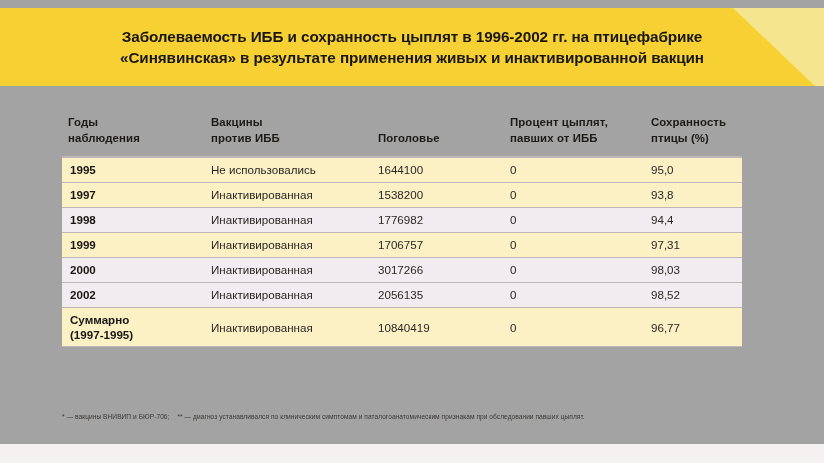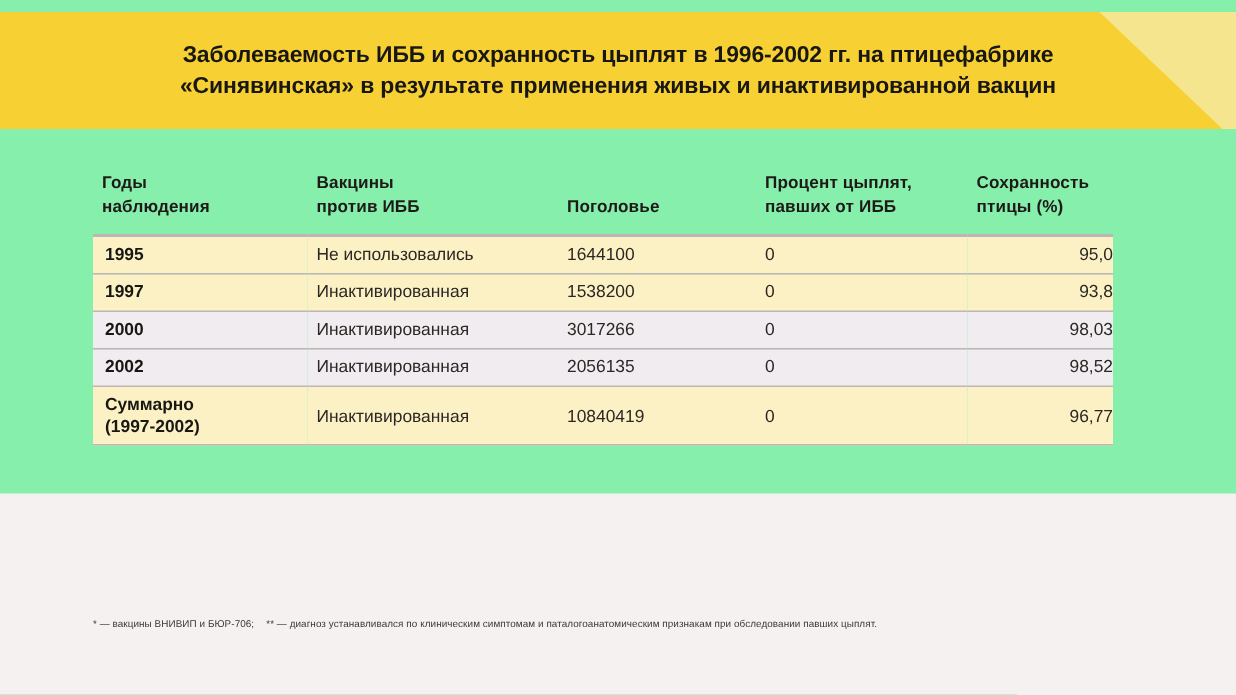--- a/index.html
+++ b/index.html
@@ -14,22 +14,22 @@
     font-family: "Liberation Sans", "DejaVu Sans", sans-serif;
     overflow: hidden;
     position: relative;
     -webkit-font-smoothing: antialiased;
   }
 
   
   #slide {
     position: relative;
     width: 824px;
-    height: 329px;
-    background: #86efac;
+    height: 444px;
+    background: #a3a3a3;
   }
   #title-banner {
     position: absolute;
     left: 0;
     top: 8px;
     width: 824px;
     height: 78px;
     overflow: hidden;
   }
   #banner-shape-light {
@@ -110,21 +110,21 @@
   #data-table tbody tr.even td { background: #f1ecef; }
 
   #data-table tbody td.col-year {
     font-weight: bold;
     color: #191714;
     padding-left: 8px;
   }
   #data-table tbody td.col-vaccine { padding-left: 6px; }
   #data-table tbody td.col-stock   { padding-left: 6px; }
   #data-table tbody td.col-percent { padding-left: 6px; }
-  #data-table tbody td.col-surv    { padding-left: 6px; text-align: right; }
+  #data-table tbody td.col-surv    { padding-left: 6px; }
 
   #data-table tbody tr.total td {
     height: 34px;
     line-height: 15px;
     padding-top: 2px;
     padding-bottom: 2px;
     border-bottom: 1px solid #bdb6b6;
   }
   #data-table tbody tr.total td.col-year { font-weight: bold; }
 
@@ -186,36 +186,50 @@
         <td class="col-surv">95,0</td>
       </tr>
       <tr class="odd">
         <td class="col-year">1997</td>
         <td class="col-vaccine">Инактивированная</td>
         <td class="col-stock">1538200</td>
         <td class="col-percent">0</td>
         <td class="col-surv">93,8</td>
       </tr>
       <tr class="even">
+        <td class="col-year">1998</td>
+        <td class="col-vaccine">Инактивированная</td>
+        <td class="col-stock">1776982</td>
+        <td class="col-percent">0</td>
+        <td class="col-surv">94,4</td>
+      </tr>
+      <tr class="odd">
+        <td class="col-year">1999</td>
+        <td class="col-vaccine">Инактивированная</td>
+        <td class="col-stock">1706757</td>
+        <td class="col-percent">0</td>
+        <td class="col-surv">97,31</td>
+      </tr>
+      <tr class="even">
         <td class="col-year">2000</td>
         <td class="col-vaccine">Инактивированная</td>
         <td class="col-stock">3017266</td>
         <td class="col-percent">0</td>
         <td class="col-surv">98,03</td>
       </tr>
       <tr class="even">
         <td class="col-year">2002</td>
         <td class="col-vaccine">Инактивированная</td>
         <td class="col-stock">2056135</td>
         <td class="col-percent">0</td>
         <td class="col-surv">98,52</td>
       </tr>
       <tr class="odd total">
         <td class="col-year">Суммарно
-(1997-2002)</td>
+(1997-1995)</td>
         <td class="col-vaccine">Инактивированная</td>
         <td class="col-stock">10840419</td>
         <td class="col-percent">0</td>
         <td class="col-surv">96,77</td>
       </tr>
     </tbody>
   </table>
 
   <div id="footnote">
     <span class="fn-seg">* — вакцины ВНИВИП и БЮР-706;</span><span class="fn-gap"></span><span class="fn-seg">** — диагноз устанавливался по клиническим симптомам и паталогоанатомическим признакам при обследовании павших цыплят.</span>

